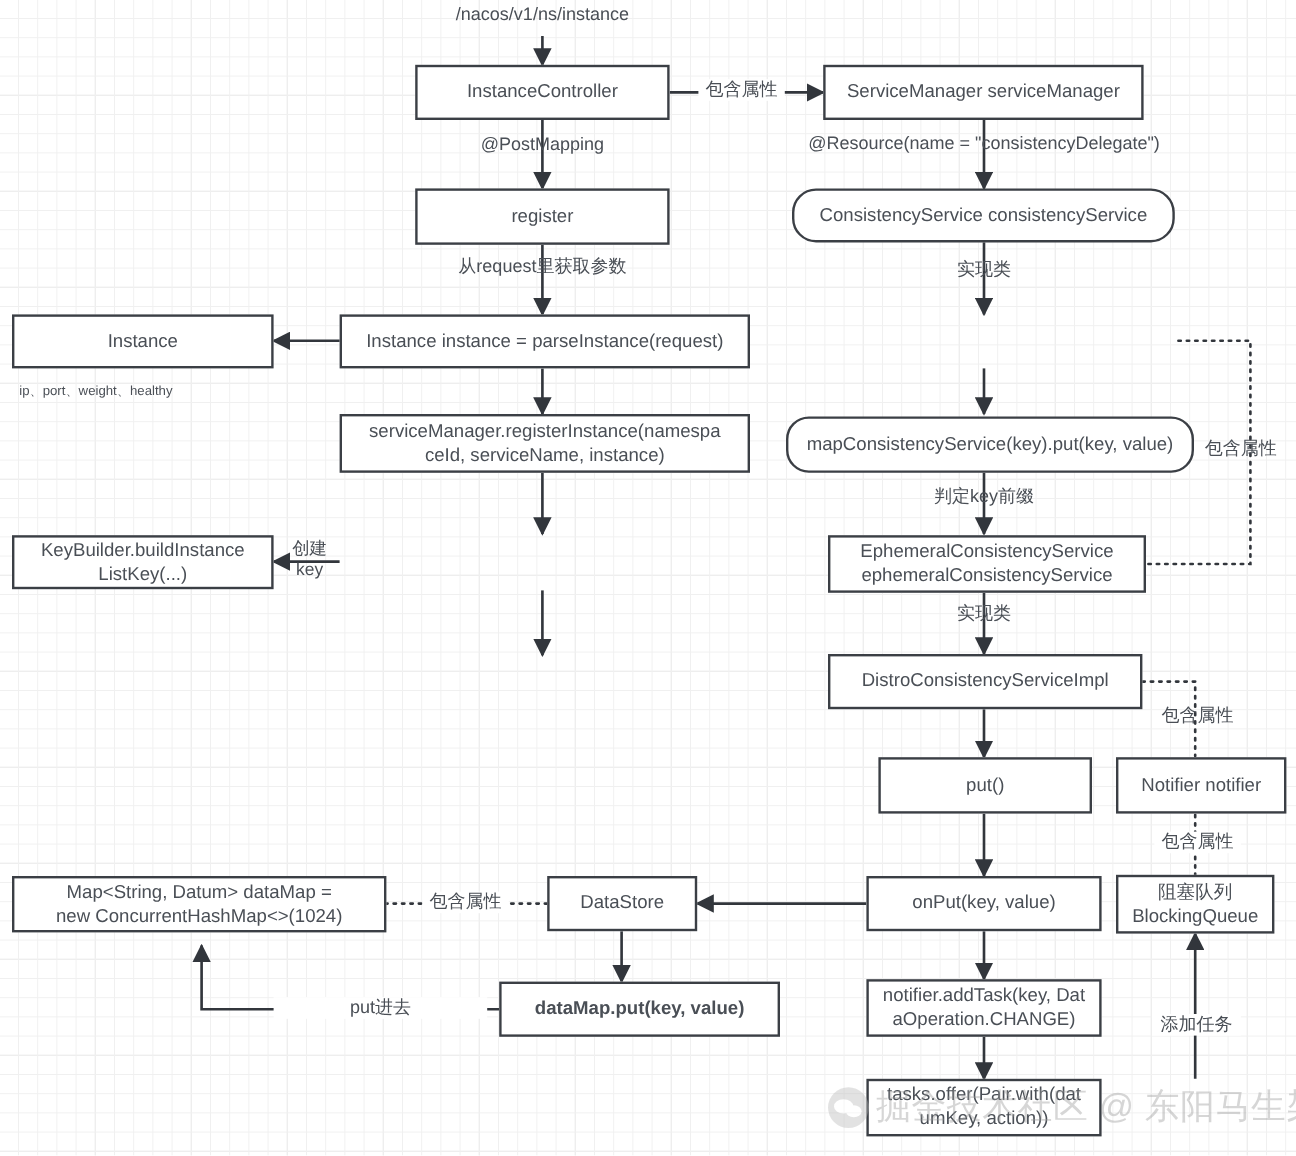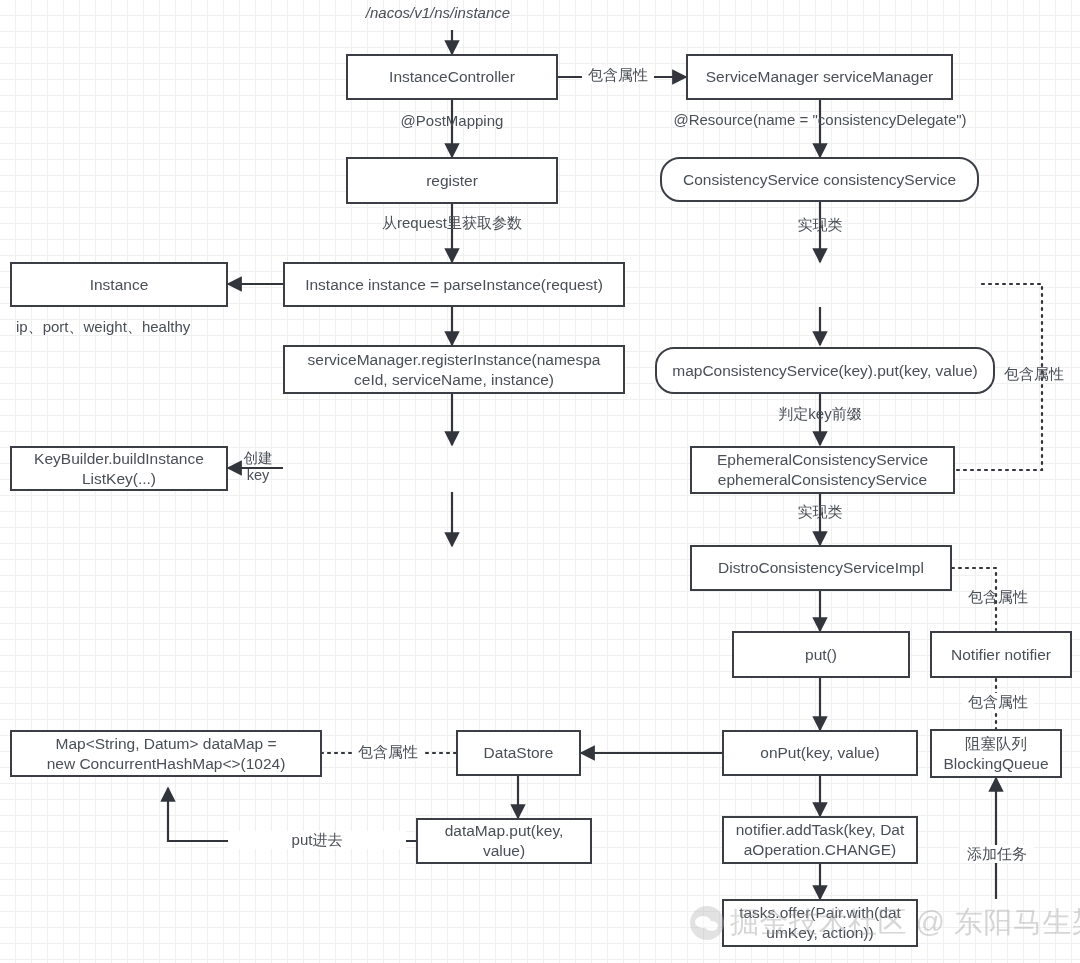--- a/index.html
+++ b/index.html
@@ -49,21 +49,21 @@
     color: #4a4f56;
     font-size: 15px;
     line-height: 1.2;
     text-align: center;
     white-space: pre-line;
     background: transparent;
   }
   .plain-text {
     position: absolute;
     color: #4a4f56;
-    font-size: 15px;
+    font-size: 11px;
   }
   #watermark {
     position: absolute;
     left: 690px;
     top: 896px;
     width: 390px;
     height: 54px;
     display: flex;
     align-items: center;
     gap: 6px;
@@ -230,35 +230,35 @@
 
   <div class="node" style="left:722px; top:730px; width:196px; height:46px;">
     <span>onPut(key, value)</span>
   </div>
 
   <div class="node" style="left:930px; top:729px; width:132px; height:49px;">
     <span>阻塞队列
 BlockingQueue</span>
   </div>
 
-  <div class="node" style="left:416px; top:818px; width:176px; height:46px;">
+  <div class="node" style="left:416px; top:818px; width:234px; height:46px;font-weight:bold;">
     <span>dataMap.put(key, value)</span>
   </div>
 
   <div class="node" style="left:722px; top:816px; width:196px; height:48px;">
     <span>notifier.addTask(key, Dat
 aOperation.CHANGE)</span>
   </div>
 
   <div class="node" style="left:722px; top:899px; width:196px; height:48px;">
     <span>tasks.offer(Pair.with(dat
 umKey, action))</span>
   </div>
 
-  <div class="elabel" style="left:318px; top:4px; width:240px;font-style:italic;">/nacos/v1/ns/instance</div>
+  <div class="elabel" style="left:332px; top:4px; width:240px;">/nacos/v1/ns/instance</div>
 
   <div class="elabel" style="left:582px; top:66px; width:72px; background:#ffffff;">包含属性</div>
 
   <div class="elabel" style="left:352px; top:112px; width:200px;">@PostMapping</div>
 
   <div class="elabel" style="left:650px; top:111px; width:340px;">@Resource(name = "consistencyDelegate")</div>
 
   <div class="elabel" style="left:348px; top:214px; width:208px;">从request里获取参数</div>
 
   <div class="elabel" style="left:780px; top:216px; width:80px;">实现类</div>

